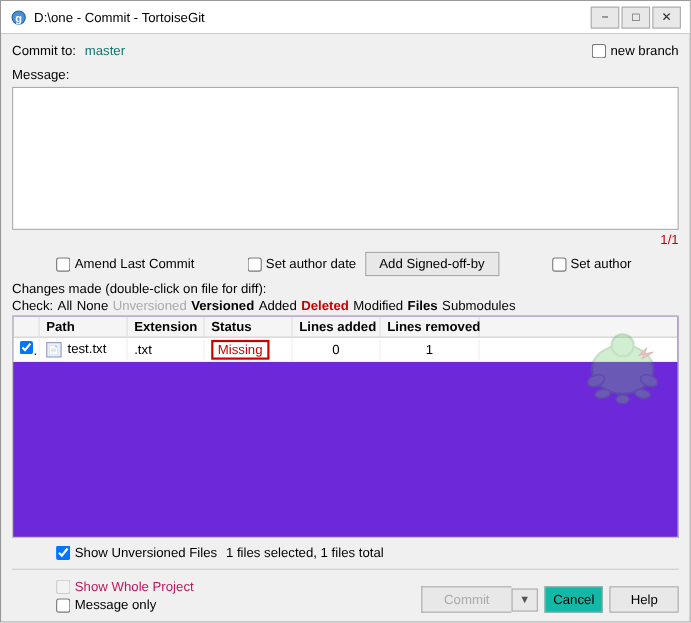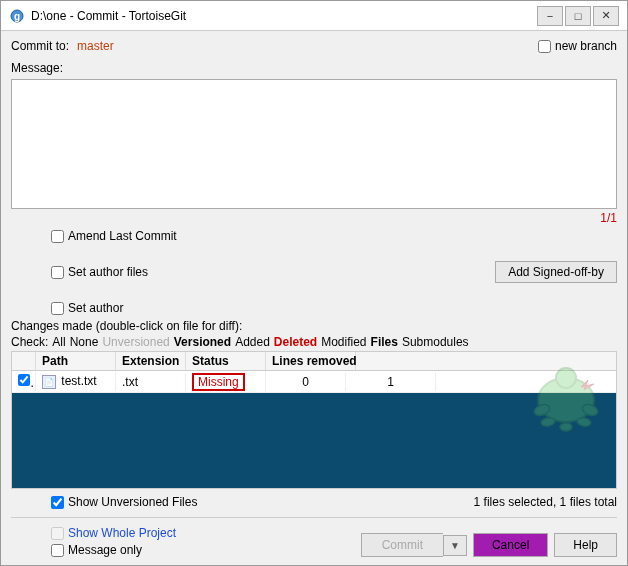--- a/index.html
+++ b/index.html
@@ -79,21 +79,21 @@
     }
 
     .label {
       font-size: 12px;
       color: #000;
       white-space: nowrap;
     }
 
     .commit-to-value {
       font-size: 12px;
-      color: #c2410c;
+      color: #0f766e;
     }
 
     .checkbox-row {
       display: flex;
       align-items: center;
       gap: 4px;
       margin-left: 40px;
     }
 
     input[type="checkbox"] {
@@ -123,22 +123,21 @@
     .counter-row {
       display: flex;
       justify-content: flex-end;
       font-size: 12px;
       color: #c00;
       margin-top: -2px;
     }
 
     .checkboxes-section {
       display: flex;
-      flex-direction: column;
-      gap: 18px;
+      gap: 8px;
     }
 
     .btn {
       padding: 3px 12px;
       border: 1px solid #aaa;
       background: #e8e8e8;
       cursor: pointer;
       font-size: 12px;
       color: #000;
     }
@@ -181,21 +180,21 @@
       color: #aaa;
     }
 
     .filter-link.red {
       font-weight: bold;
       color: #cc0000;
     }
 
     .file-table {
       border: 1px solid #ccc;
-      background: #0c4a6e;
+      background: #6d28d9;
       flex: 1;
       overflow: hidden;
       position: relative;
     }
 
     .table-header {
       display: flex;
       background: #f5f5f5;
       border-bottom: 1px solid #ccc;
       font-size: 12px;
@@ -256,21 +255,21 @@
       position: absolute;
       right: 10px;
       top: 10px;
       width: 80px;
       height: 70px;
       opacity: 0.3;
     }
 
     .bottom-options {
       display: flex;
-      flex-direction: column;
+      flex-direction: row;
       gap: 3px;
       margin-top: 2px;
     }
 
     .view-patch-link {
       color: #0000cc;
       cursor: pointer;
       text-decoration: none;
     }
 
@@ -298,23 +297,23 @@
     .commit-dropdown-btn {
       padding: 4px 6px;
       border: 1px solid #aaa;
       background: #e8e8e8;
       cursor: pointer;
       font-size: 10px;
       color: #555;
     }
 
     .cancel-btn {
-      padding: 4px 18px;
-      border: 1px solid #aaa;
-      background: #a21caf;
+      padding: 4px 7px;
+      border: 1px solid #aaa;
+      background: #14b8a6;
       cursor: pointer;
       font-size: 12px;
       color: #000;
     }
 
     .help-btn {
       padding: 4px 18px;
       border: 1px solid #aaa;
       background: #e8e8e8;
       cursor: pointer;
@@ -387,21 +386,21 @@
     </div>
 
     <div class="checkboxes-section">
       <div class="checkbox-row">
         <input type="checkbox" style="">
         <span class="label">Amend Last Commit</span>
       </div>
       <div class="row" style="justify-content: space-between;">
         <div class="checkbox-row">
           <input type="checkbox" style="">
-          <span class="label">Set author files</span>
+          <span class="label">Set author date</span>
         </div>
         <button class="btn">Add Signed-off-by</button>
       </div>
       <div class="checkbox-row">
         <input type="checkbox" style="">
         <span class="label">Set author</span>
       </div>
     </div>
 
     <div class="changes-section">
@@ -419,20 +418,21 @@
         <span class="filter-link bold">Files</span>
         <span class="filter-link">Submodules</span>
       </div>
 
       <div class="file-table" style="height: 80px; position: relative;">
         <div class="table-header">
           <div class="th th-check"></div>
           <div class="th th-path">Path</div>
           <div class="th th-ext">Extension</div>
           <div class="th th-status">Status</div>
+          <div class="th th-added">Lines added</div>
           <div class="th th-removed">Lines removed</div>
         </div>
         <div class="table-body">
           <div class="table-row">
             <div class="td td-check">
               <input type="checkbox" checked="" style="width: 12px; height: 12px;">
             </div>
             <div class="td td-path">
               <span class="file-icon">📄</span>
               <span>test.txt</span>
@@ -468,21 +468,21 @@
         <span class="label">1 files selected, 1 files total</span>
       </div>
     </div>
 
     <div class="divider"></div>
 
     <div class="bottom-full-row">
       <div class="left-bottom">
         <div class="checkbox-row">
           <input type="checkbox" disabled="" style="">
-          <span class="label" style="color:#1d4ed8;">Show Whole Project</span>
+          <span class="label" style="color:#be185d;">Show Whole Project</span>
         </div>
         <div class="checkbox-row">
           <input type="checkbox" style="">
           <span class="label">Message only</span>
         </div>
       </div>
 
       <div style="display:flex; gap:6px; align-items:flex-start;">
         <div class="commit-btn-group">
           <button class="commit-main-btn" disabled="">Commit</button>

